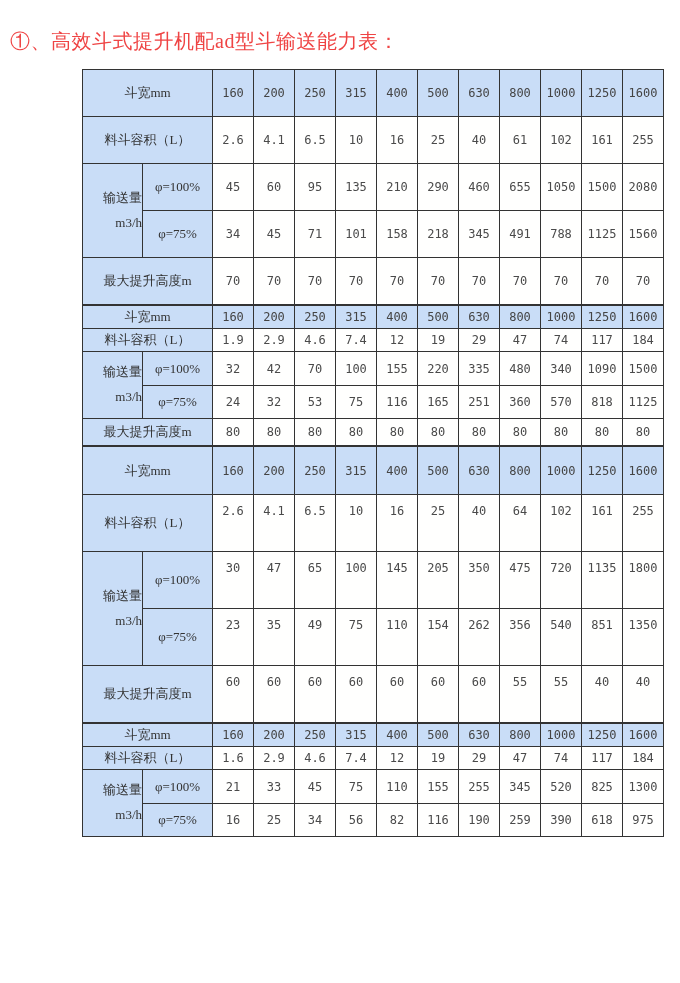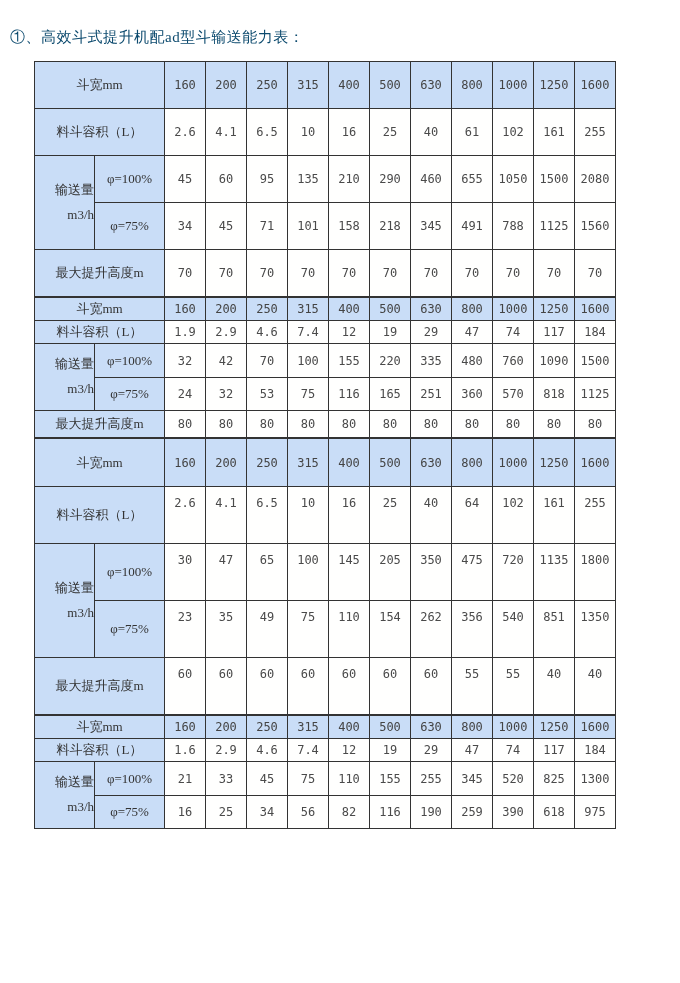--- a/index.html
+++ b/index.html
@@ -1,21 +1,21 @@
 <!DOCTYPE html>
 <html><head>
 <meta charset="utf-8">
 <style>
   html,body{margin:0;padding:0;background:#ffffff;}
   body{font-family:"Liberation Serif","DejaVu Serif",serif;color:#000;}
   .page{width:680px;box-sizing:border-box;padding:28px 10px 8px 10px;}
-  .tbl-title{font-size:15px;font-weight:normal;margin:16px 0 14px 0;color:#0c4a6e;letter-spacing:0.5px;}
+  .tbl-title{font-size:20px;font-weight:normal;margin:16px 0 14px 0;color:#ef4444;letter-spacing:0.5px;}
   .table-block:first-of-type .tbl-title{margin-top:0;}
   .table-block:nth-of-type(4) .tbl-title{margin-top:30px;}
-  table.cap-table{border-collapse:collapse;margin-left:24px;table-layout:fixed;padding-left:25px;}
+  table.cap-table{border-collapse:collapse;margin-left:72px;table-layout:fixed;padding-left:25px;}
   .cap-table td{border:1px solid #333;text-align:center;vertical-align:middle;
     font-family:"DejaVu Sans Mono","Liberation Mono",monospace;font-size:12px;color:#4a4a4a;
     padding:0;overflow:hidden;}
   .cap-table td.lbl{background:#c9ddf7;color:#333;
     font-family:"Liberation Serif","DejaVu Serif",serif;font-size:13px;}
   .cap-table td.hdr{background:#c9ddf7;color:#444;}
   .cap-table td.val{background:#fffffe;}
   .cap-table td.cap{text-align:left;padding-left:2px;}
   .cap-table td.cap .ln{display:block;line-height:1.9;text-align:right;}
   
@@ -188,21 +188,21 @@
             </td>
             <td class="lbl">φ=100%</td>
             <td class="val">32</td>
             <td class="val">42</td>
             <td class="val">70</td>
             <td class="val">100</td>
             <td class="val">155</td>
             <td class="val">220</td>
             <td class="val">335</td>
             <td class="val">480</td>
-            <td class="val">760</td>
+            <td class="val">340</td>
             <td class="val">1090</td>
             <td class="val">1500</td>
           </tr>
           <tr class="row-75">
             <td class="lbl">φ=75%</td>
             <td class="val">24</td>
             <td class="val">32</td>
             <td class="val">53</td>
             <td class="val">75</td>
             <td class="val">116</td>

